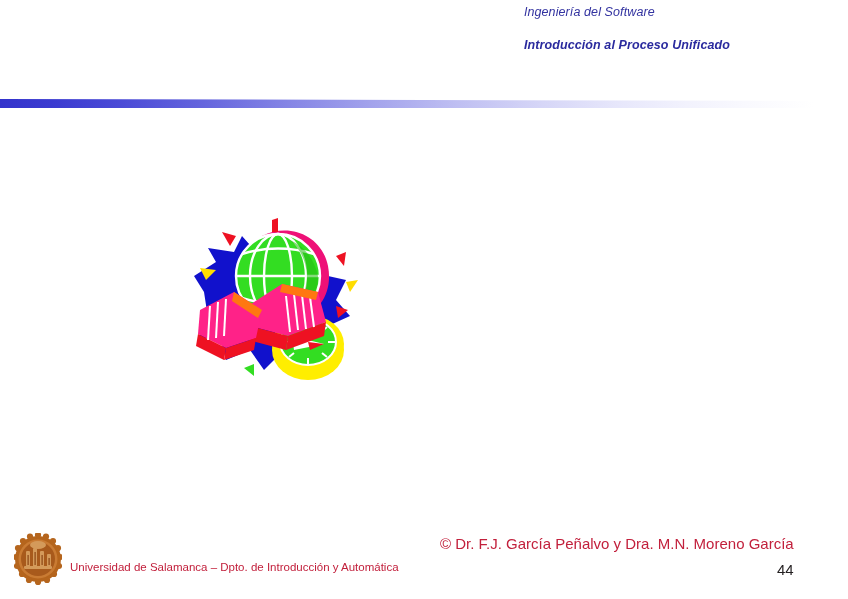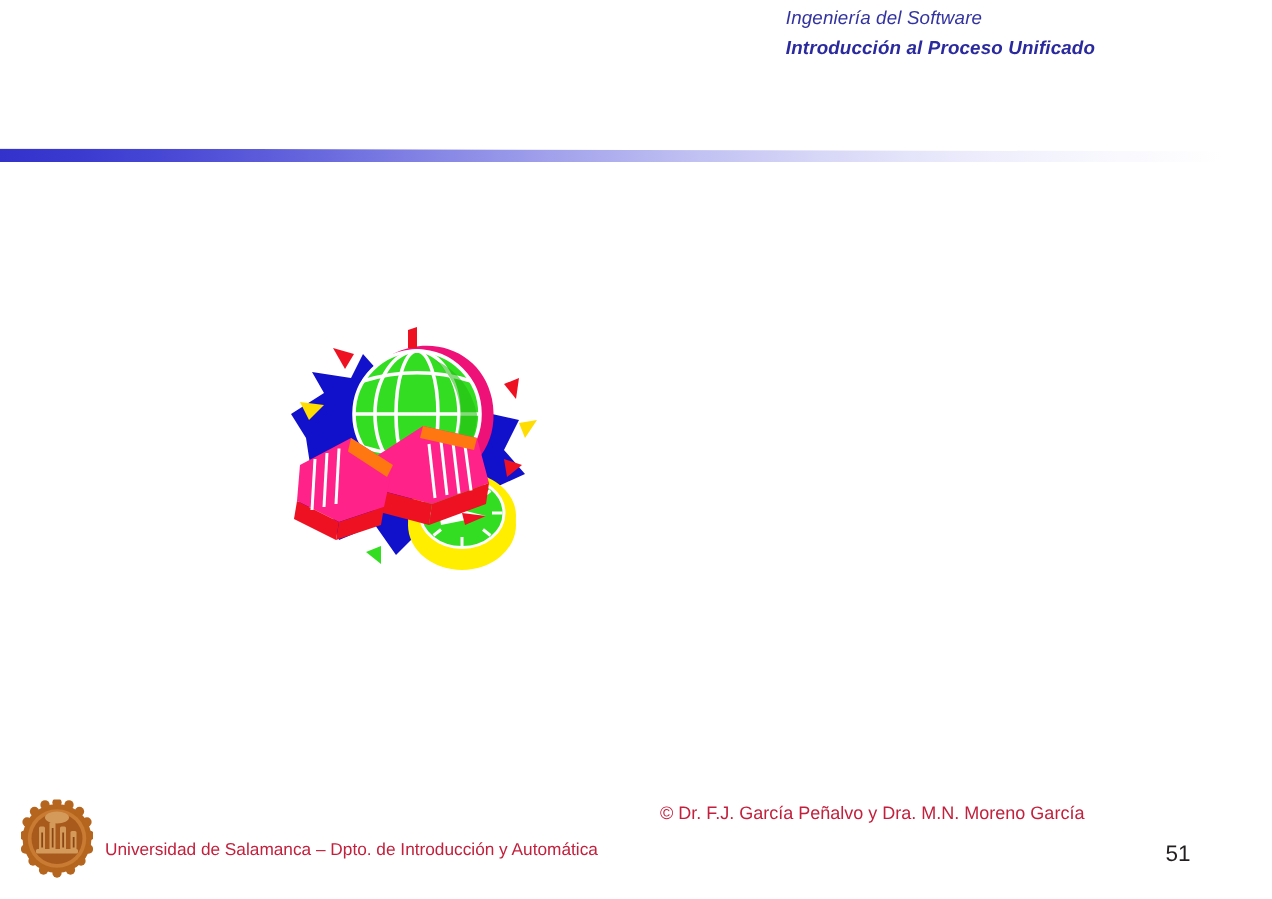--- a/index.html
+++ b/index.html
@@ -36,21 +36,21 @@
     white-space: nowrap;
   }
   .header-line2 {
     font-family: "Liberation Sans", sans-serif;
     font-style: italic;
     font-weight: bold;
     font-size: 12.5px;
     color: #2a2a9e;
     letter-spacing: 0.1px;
     white-space: nowrap;
-    margin-top: 3px;
+    margin-top: 16px;
   }
 
   
   .rule-wrap {
     position: absolute;
     left: 0;
     top: 99px;
     width: 848px;
     height: 11px;
   }
@@ -117,21 +117,21 @@
     font-family: "Liberation Sans", sans-serif;
     font-size: 11.5px;
     color: #c2203c;
     white-space: nowrap;
   }
   .footer-center {
     position: absolute;
     left: 440px;
     top: 535px;
     font-family: "Liberation Sans", sans-serif;
-    font-size: 12px;
+    font-size: 15px;
     color: #c2203c;
     white-space: nowrap;
   }
   .footer-page {
     position: absolute;
     left: 777px;
     top: 561px;
     font-family: "Liberation Sans", sans-serif;
     font-size: 15px;
     color: #231f20;
@@ -273,15 +273,15 @@
           <rect x="34.5" y="25" width="1.2" height="7"></rect>
         </g>
       </g>
     </svg>
   </div>
 
   <div class="footer-left">Universidad de Salamanca – Dpto. de Introducción y Automática</div>
 
   <div class="footer-center">© Dr. F.J. García Peñalvo y Dra. M.N. Moreno García</div>
 
-  <div class="footer-page">51</div>
+  <div class="footer-page">44</div>
 
 </div>
 
 </body></html>

